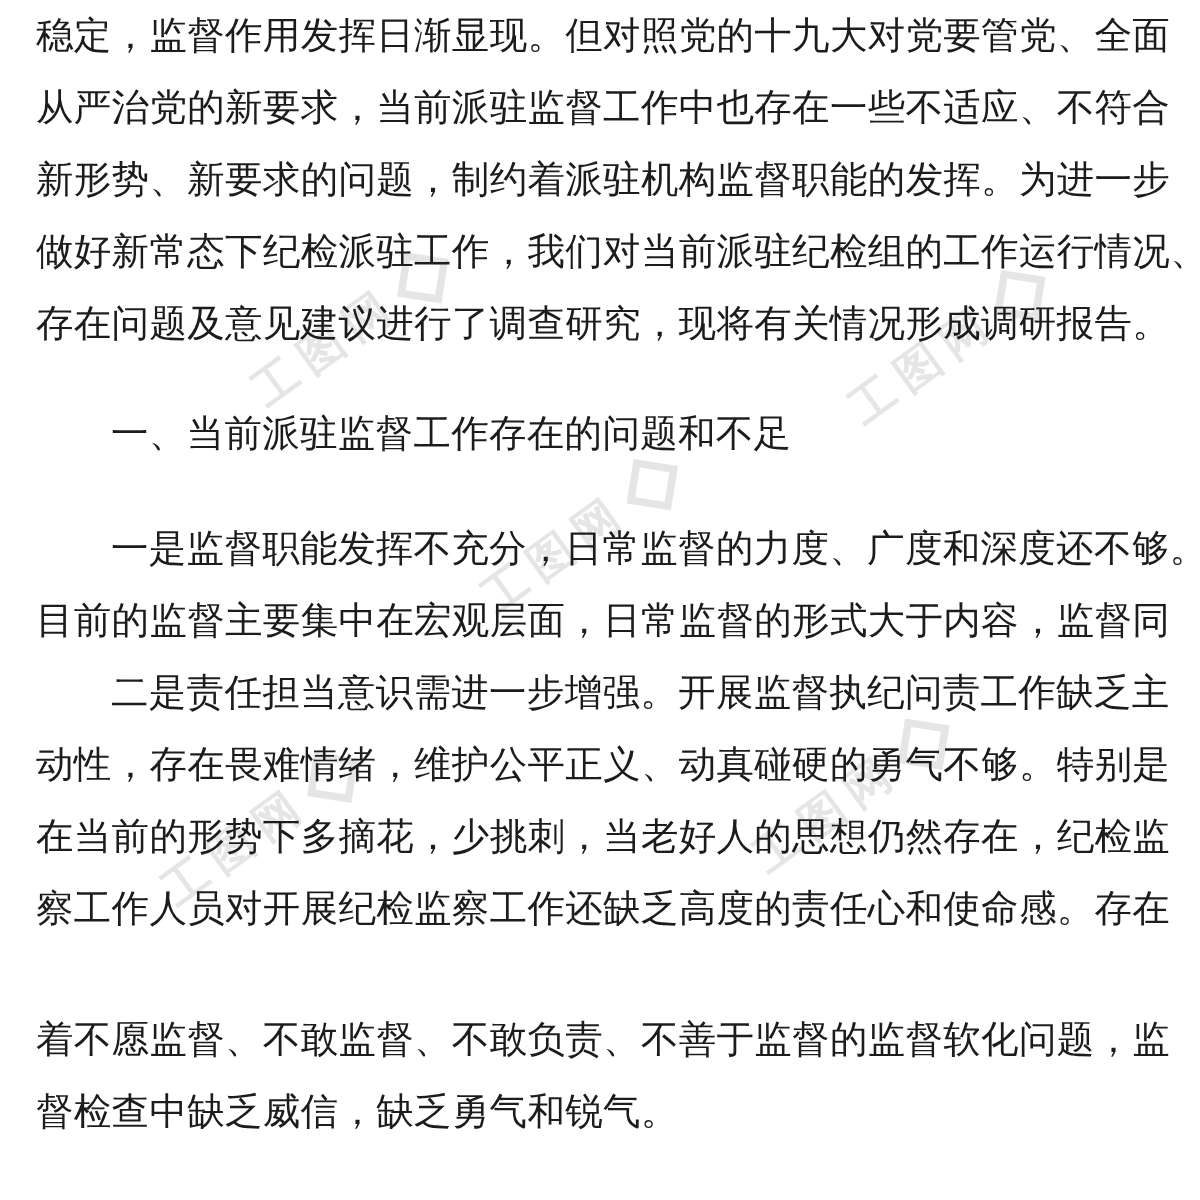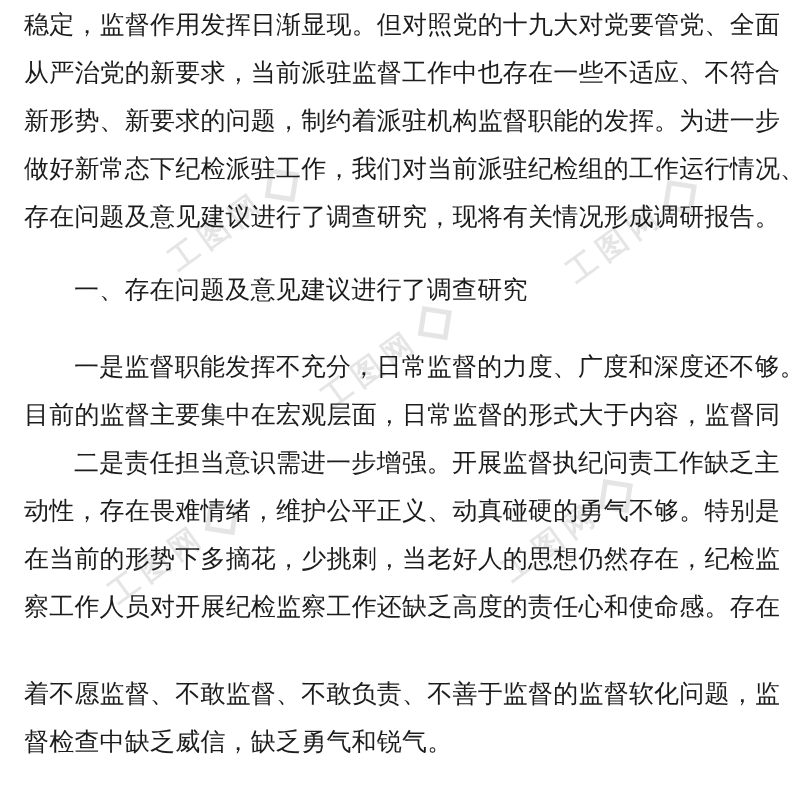--- a/index.html
+++ b/index.html
@@ -210,21 +210,21 @@
         <span>的</span>
         <span>工</span>
         <span>作</span>
         <span>运</span>
         <span>行</span>
         <span>情</span>
         <span>况</span>
         <span>、</span>
       </div>
     <div class="line">存在问题及意见建议进行了调查研究，现将有关情况形成调研报告。</div>
-    <div class="line indent gap-heading">一、存在问题及意见建议进行了调查研究</div>
+    <div class="line indent gap-heading">一、当前派驻监督工作存在的问题和不足</div>
     <div class="line indent stretch gap-body">
         <span>一</span>
         <span>是</span>
         <span>监</span>
         <span>督</span>
         <span>职</span>
         <span>能</span>
         <span>发</span>
         <span>挥</span>
         <span>不</span>

